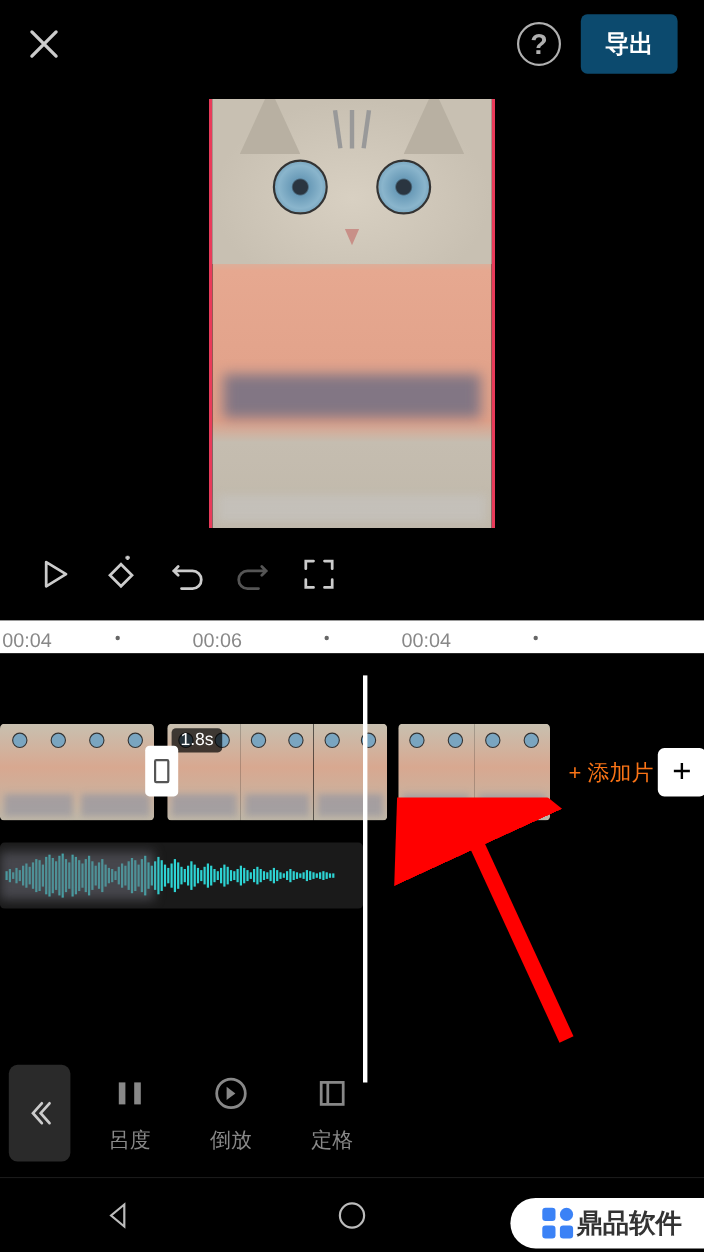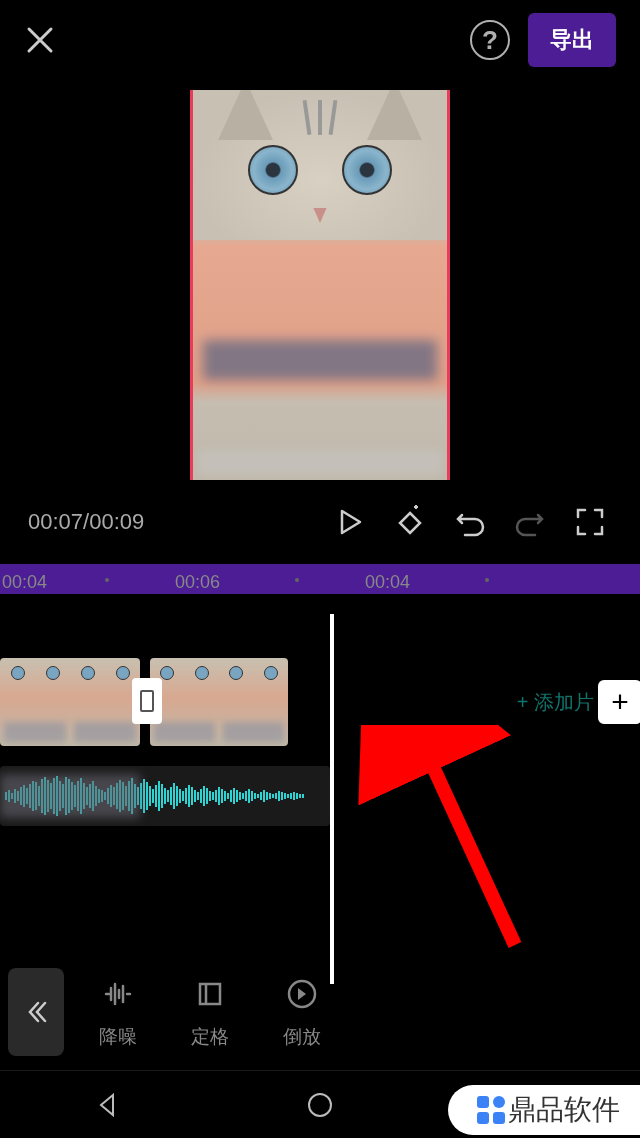--- a/index.html
+++ b/index.html
@@ -2,78 +2,78 @@
 <html><head>
 <meta charset="utf-8">
 <style>
 *{margin:0;padding:0;box-sizing:border-box;font-family:-apple-system,BlinkMacSystemFont,"Segoe UI",sans-serif}
 body{width:640px;height:1138px;background:#000;color:#fff;overflow:hidden;position:relative}
 .header{display:flex;align-items:center;justify-content:space-between;padding:14px 24px;height:80px}
 .close-x{width:32px;height:32px;display:flex;align-items:center;justify-content:center;cursor:pointer}
 .help-icon{width:40px;height:40px;border:2.5px solid #b0b0b0;border-radius:50%;display:flex;align-items:center;justify-content:center;font-size:26px;color:#b0b0b0;font-weight:700;cursor:pointer}
 .res-btn{background:#1a1a1a;color:#fff;padding:12px 16px;border-radius:6px;display:flex;align-items:center;gap:8px;font-size:22px;font-weight:500;cursor:pointer;border:1px solid #333}
 .res-btn .triangle{width:0;height:0;border-left:7px solid transparent;border-right:7px solid transparent;border-top:10px solid #fff}
-.export-btn{background:#4c1d95;color:#fff;padding:12px 22px;border-radius:6px;font-size:22px;font-weight:600;cursor:pointer}
+.export-btn{background:#0c4a6e;color:#fff;padding:12px 22px;border-radius:6px;font-size:22px;font-weight:600;cursor:pointer}
 .header-right{display:flex;align-items:center;gap:18px}
 .preview{display:flex;justify-content:center;padding:10px 0 0}
 .preview-frame{width:260px;height:390px;border-left:3px solid #e93b5a;border-right:3px solid #e93b5a;position:relative;overflow:hidden}
 .cat-body{position:absolute;inset:0;background:linear-gradient(180deg,#d0c8bc 0%,#c5bdb0 35%,#e6a890 40%,#e0a088 75%,#c5bdb0 80%,#c0b8aa 100%)}
 .cat-head{position:absolute;top:0;left:0;right:0;height:150px;background:radial-gradient(ellipse at 50% 60%,#d8d0c2 0%,#c8c0b2 70%)}
 .cat-ear-l{position:absolute;top:-10px;left:25px;width:55px;height:60px;background:#b8b0a2;clip-path:polygon(50% 0,0 100%,100% 100%)}
 .cat-ear-r{position:absolute;top:-10px;right:25px;width:55px;height:60px;background:#b8b0a2;clip-path:polygon(50% 0,0 100%,100% 100%)}
 .cat-eye{position:absolute;top:55px;width:50px;height:50px;border-radius:50%;background:radial-gradient(circle,#2a3540 20%,#6a9bb8 25%,#8ab5cc 60%,#5a8aa8 100%);border:2px solid #333}
 .cat-eye.l{left:55px}.cat-eye.r{right:55px}
 .cat-nose{position:absolute;top:118px;left:50%;transform:translateX(-50%);width:22px;height:15px;background:#c89088;clip-path:polygon(20% 0,80% 0,50% 100%)}
 .stripes{position:absolute;top:10px;left:50%;transform:translateX(-50%);width:70px;height:40px}
 .stripe{position:absolute;width:4px;height:35px;background:#999;top:0}
 .stripe:nth-child(1){left:20px;transform:rotate(-8deg)}
 .stripe:nth-child(2){left:33px}
 .stripe:nth-child(3){left:46px;transform:rotate(8deg)}
 .blur1{position:absolute;top:250px;left:10px;right:10px;height:40px;background:rgba(90,100,130,0.7);filter:blur(6px)}
 .blur2{position:absolute;bottom:5px;left:5px;right:5px;height:25px;background:rgba(200,200,200,0.5);filter:blur(4px)}
 .controls{display:flex;align-items:center;padding:20px 28px;gap:16px}
 .time{font-size:22px;color:#aaa;flex:1}
 .ctrl-icon{width:44px;height:44px;display:flex;align-items:center;justify-content:center;cursor:pointer;color:#ccc}
-.ruler{display:flex;padding:8px 0 6px;background:#4c1d95;position:relative;height:30px}
+.ruler{display:flex;padding:8px 0 6px;background:#ffffff;position:relative;height:30px}
 .ruler-label{position:absolute;font-size:18px;color:#888}
 .ruler-dot{position:absolute;width:4px;height:4px;background:#666;border-radius:50%;top:14px}
 .timeline{position:relative;height:390px;background:#000;overflow:hidden}
 .video-track{position:absolute;top:64px;left:0;right:0;height:88px;display:flex}
 .clip{height:88px;display:flex;overflow:hidden;position:relative;border-radius:4px}
 .clip1{width:140px;margin-left:0}
 .clip2{width:200px;margin-left:12px}
 .clip3{width:138px;margin-left:10px}
 .thumb{flex:1;position:relative;overflow:hidden}
 .thumb-bg{position:absolute;inset:0;background:linear-gradient(180deg,#c8c0b0 0%,#d8a890 45%,#c0b8a8 100%)}
 .thumb-eyes{position:absolute;top:8px;left:0;right:0;height:24px;display:flex;justify-content:space-around}
 .thumb-eye{width:14px;height:14px;border-radius:50%;background:#7aa5c0;border:1px solid #333}
 .thumb-blur{position:absolute;bottom:4px;left:4px;right:4px;height:20px;background:rgba(150,150,160,0.7);filter:blur(3px)}
 .clip-badge{position:absolute;top:4px;left:4px;background:rgba(0,0,0,0.7);color:#fff;padding:2px 8px;font-size:16px;border-radius:4px;z-index:2}
 .trans-block{position:absolute;top:84px;left:132px;width:30px;height:46px;background:#fff;border-radius:4px;display:flex;align-items:center;justify-content:center;z-index:3}
 .trans-inner{width:14px;height:22px;border:2px solid #555;border-radius:2px}
 .add-clip{position:absolute;top:64px;right:0;height:88px;display:flex;align-items:center;gap:4px}
-.add-text{color:#0f766e;font-size:20px}
+.add-text{color:#f97316;font-size:20px}
 .add-btn{width:44px;height:44px;background:#fff;border-radius:6px;display:flex;align-items:center;justify-content:center;color:#000;font-size:30px;font-weight:300;margin-right:-2px}
 .audio-track{position:absolute;top:172px;left:0;width:330px;height:60px;background:#1a1a1a;border-radius:4px;overflow:hidden}
 .wave{position:absolute;inset:10px 5px;display:flex;align-items:center;gap:1px}
 .wave-bar{width:2px;background:#2dd4d4}
 .audio-blur{position:absolute;left:0;top:8px;width:140px;height:44px;background:rgba(100,100,110,0.6);filter:blur(5px)}
 .playhead{position:absolute;top:20px;left:330px;width:4px;height:372px;background:#fff;z-index:5}
 .arrow{position:absolute;top:725px;left:345px;z-index:20;pointer-events:none}
 .bottom-tools{position:absolute;bottom:68px;left:0;right:0;height:116px;display:flex;align-items:center;background:#000}
 .collapse-btn{width:56px;height:88px;background:#2a2a2a;border-radius:8px;display:flex;align-items:center;justify-content:center;margin:0 8px;cursor:pointer}
 .tools-scroll{flex:1;display:flex;overflow:hidden}
 .tool{width:92px;display:flex;flex-direction:column;align-items:center;gap:10px;cursor:pointer}
 .tool-icon{width:40px;height:40px;display:flex;align-items:center;justify-content:center;color:#888}
 .tool.active .tool-icon{color:#fff}
 .tool-label{font-size:19px;color:#888}
 .tool.active .tool-label{color:#fff}
 .navbar{position:absolute;bottom:0;left:0;right:0;height:68px;background:#000;display:flex;align-items:center;justify-content:space-around;border-top:1px solid #1a1a1a}
 .nav-icon{width:36px;height:36px;display:flex;align-items:center;justify-content:center;color:#bbb}
-.watermark{position:absolute;bottom:3px;right:0;background:#fff;color:#333;padding:6px 20px 6px 26px;border-radius:30px 0 0 30px;display:flex;align-items:center;font-size:28px;font-weight:400}
+.watermark{position:absolute;bottom:3px;right:0;background:#fff;color:#333;padding:6px 20px 6px 26px;border-radius:30px 0 0 30px;display:flex;align-items:center;font-size:24px;font-weight:700}
 .wm-icon{width:34px;height:34px}
 </style>
 </head>
 <body>
 
 <div class="header">
   <div class="close-x">
     <svg width="30" height="30" viewBox="0 0 30 30">
         <path d="M4 4 L26 26 M26 4 L4 26" stroke="#ccc" stroke-width="3" fill="none" stroke-linecap="round"></path>
       </svg>
@@ -99,21 +99,20 @@
           <div class="cat-eye r"></div>
         <div class="cat-nose"></div>
       </div>
       <div class="blur1"></div>
         <div class="blur2"></div>
     </div>
   </div>
 </div>
 
 <div class="controls">
-  <div class="time">00:07/00:09</div>
   <div class="ctrl-icon">
     <svg width="30" height="30" viewBox="0 0 30 30">
         <path d="M7 4 L25 15 L7 26 Z" fill="none" stroke="#ccc" stroke-width="2.5" stroke-linejoin="round"></path>
       </svg>
   </div>
   <div class="ctrl-icon">
     <svg width="34" height="34" viewBox="0 0 34 34">
         <path d="M21 2 L25 2 M23 0 L23 4" stroke="#ccc" stroke-width="2"></path>
         <path d="M17 8 L27 18 L17 28 L7 18 Z" fill="none" stroke="#ccc" stroke-width="2.5"></path>
       </svg>
@@ -140,20 +139,47 @@
   <span class="ruler-dot" style="left:105px"></span>
   <span class="ruler-label" style="left:175px">00:06</span>
   <span class="ruler-dot" style="left:295px"></span>
   <span class="ruler-label" style="left:365px">00:04</span>
   <span class="ruler-dot" style="left:485px"></span>
 </div>
 
 <div class="timeline">
   <div class="video-track">
     <div class="clip clip1">
+      <div class="thumb">
+          <div class="thumb-bg"></div>
+          <div class="thumb-eyes">
+            <div class="thumb-eye"></div>
+            <div class="thumb-eye"></div>
+          </div>
+          <div class="thumb-blur"></div>
+        </div>
+      <div class="thumb">
+          <div class="thumb-bg"></div>
+          <div class="thumb-eyes">
+            <div class="thumb-eye"></div>
+            <div class="thumb-eye"></div>
+          </div>
+          <div class="thumb-blur"></div>
+        </div>
+    </div>
+    <div class="clip clip2">
+      <span class="clip-badge">1.8s</span>
+      <div class="thumb">
+          <div class="thumb-bg"></div>
+          <div class="thumb-eyes">
+            <div class="thumb-eye"></div>
+            <div class="thumb-eye"></div>
+          </div>
+          <div class="thumb-blur"></div>
+        </div>
       <div class="thumb">
           <div class="thumb-bg"></div>
           <div class="thumb-eyes">
             <div class="thumb-eye"></div>
             <div class="thumb-eye"></div>
           </div>
           <div class="thumb-blur"></div>
         </div>
       <div class="thumb">
           <div class="thumb-bg"></div>
@@ -310,42 +336,43 @@
 <div class="bottom-tools">
   <div class="collapse-btn">
     <svg width="26" height="26" viewBox="0 0 26 26">
         <path d="M15 4 L7 13 L15 22 M22 4 L14 13 L22 22" stroke="#ccc" stroke-width="2.5" fill="none" stroke-linecap="round"></path>
       </svg>
   </div>
   <div class="tools-scroll">
     <div class="tool">
       <div class="tool-icon">
           <svg width="36" height="36" viewBox="0 0 36 36">
-            <path d="M6 18h3M11 12v12M15 8v20M19 14v8M23 10v16M27 18h3" stroke="#888" stroke-width="2.5" stroke-linecap="round"></path>
+            <rect x="8" y="8" width="6" height="20" fill="#888"></rect>
+            <rect x="22" y="8" width="6" height="20" fill="#888"></rect>
           </svg>
         </div>
-      <span class="tool-label">降噪</span>
+      <span class="tool-label">呂度</span>
+    </div>
+    <div class="tool">
+      <div class="tool-icon">
+          <svg width="36" height="36" viewBox="0 0 36 36">
+            <circle cx="18" cy="18" r="13" fill="none" stroke="#888" stroke-width="2.5"></circle>
+            <path d="M14 12 L22 18 L14 24 Z" fill="#888"></path>
+          </svg>
+        </div>
+      <span class="tool-label">倒放</span>
     </div>
     <div class="tool">
       <div class="tool-icon">
           <svg width="36" height="36" viewBox="0 0 36 36">
             <rect x="8" y="8" width="20" height="20" fill="none" stroke="#888" stroke-width="2.5"></rect>
             <line x1="14" y1="8" x2="14" y2="28" stroke="#888" stroke-width="2.5"></line>
           </svg>
         </div>
       <span class="tool-label">定格</span>
-    </div>
-    <div class="tool">
-      <div class="tool-icon">
-          <svg width="36" height="36" viewBox="0 0 36 36">
-            <circle cx="18" cy="18" r="13" fill="none" stroke="#888" stroke-width="2.5"></circle>
-            <path d="M14 12 L22 18 L14 24 Z" fill="#888"></path>
-          </svg>
-        </div>
-      <span class="tool-label">倒放</span>
     </div>
   </div>
 </div>
 
 <div class="navbar">
   <div class="nav-icon">
       <svg width="26" height="26" viewBox="0 0 26 26">
         <path d="M19 3 L7 13 L19 23 Z" fill="none" stroke="#bbb" stroke-width="2"></path>
       </svg>
     </div>

